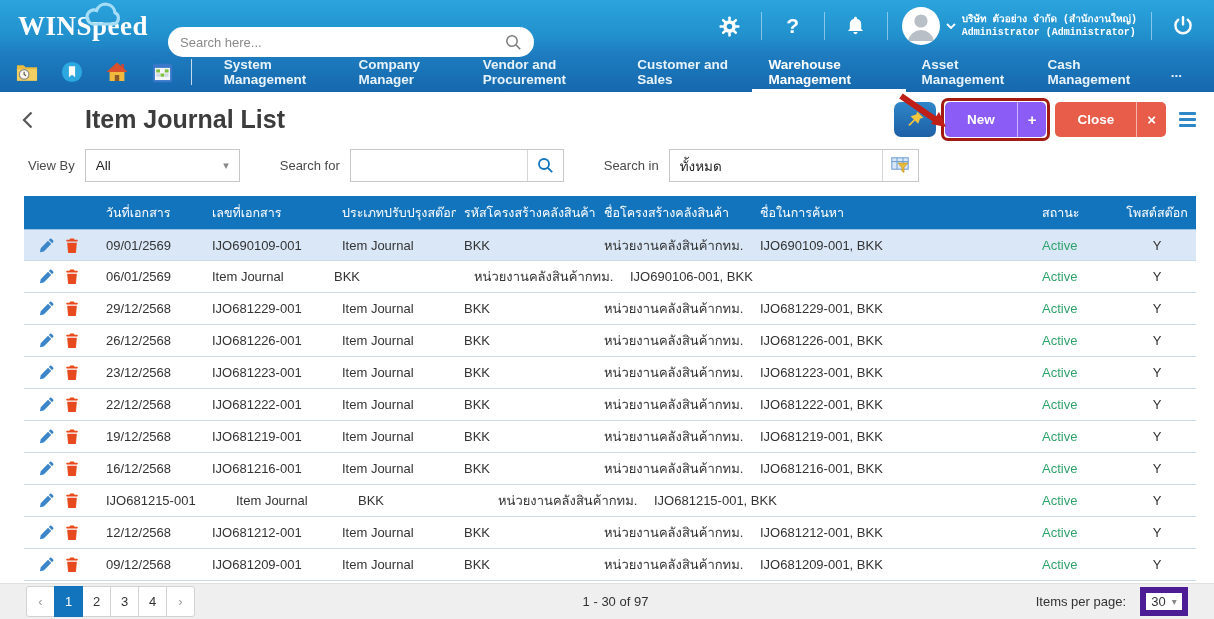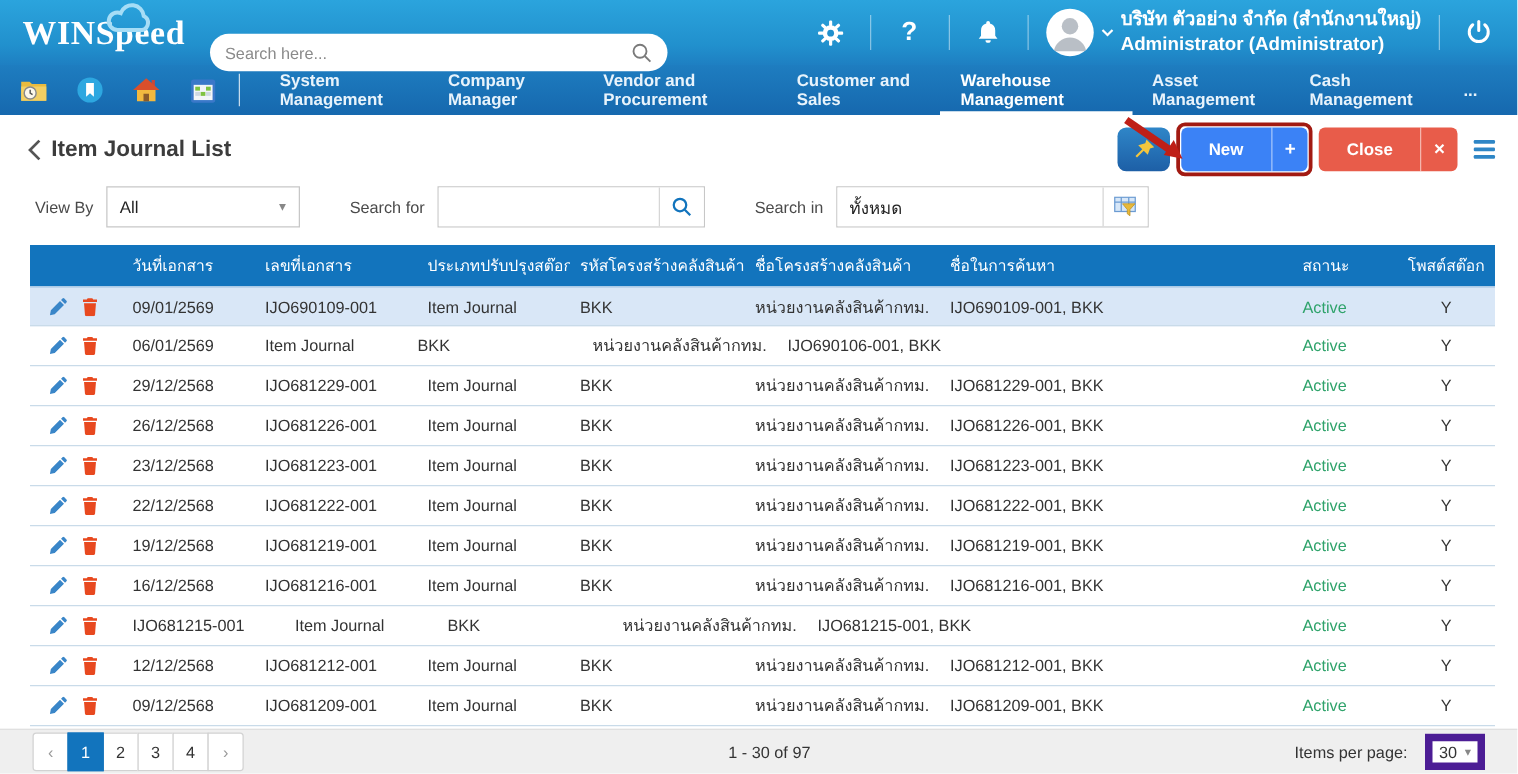--- a/index.html
+++ b/index.html
@@ -17,47 +17,47 @@
   .search-pill input { flex:1; border:none; outline:none; font-size:13px; color:#333;
     font-family:"Liberation Sans",sans-serif; }
   .search-pill input::placeholder { color:#8a8a8a; }
   .top-right { margin-left:auto; display:flex; align-items:center; gap:14px; }
   .tsep { width:1px; height:28px; background:rgba(255,255,255,.45); }
   .tool { width:34px; display:flex; justify-content:center; align-items:center; cursor:pointer; }
   .help-q { color:#fff; font-size:21px; font-weight:bold; }
   .avatar { width:38px; height:38px; border-radius:50%; background:#fff; overflow:hidden;
     display:flex; justify-content:center; }
   .user-block { display:flex; align-items:center; gap:6px; }
-  .user-text { color:#fff; font-size:15px; font-weight:bold; line-height:1.35; max-width:270px; }
+  .user-text { color:#fff; font-size:10px; font-weight:bold; line-height:1.35; max-width:270px;font-family:Liberation Mono, monospace; }
 
   
   .navbar { height:40px; background:linear-gradient(180deg,#1e7dc0 0%,#1668ae 100%);
     display:flex; align-items:stretch; padding:0 16px; }
   .nav-icons { display:flex; align-items:center; gap:23px; padding-right:18px; }
   .nav-icons .nico { width:22px; height:22px; display:flex; align-items:center; justify-content:center; cursor:pointer; }
   .nsep { width:1px; background:rgba(255,255,255,.75); margin:7px 0; }
   .nav-menu { display:flex; align-items:stretch; margin-left:16px;justify-content:center; }
   .nav-item { display:flex; align-items:center; padding:0 16px; color:#e8f3fb; font-size:13.5px;
     font-weight:bold; cursor:pointer; border-bottom:3px solid transparent; padding-top:3px; }
   .nav-item.active { color:#fff; border-bottom-color:#fff; }
 
   
   .title-row { display:flex; align-items:center; padding:10px 18px 8px 22px; }
   .back-ic { display:flex; align-items:center; margin-right:8px; cursor:pointer; }
-  .page-title { font-size:18px; color:#3c3c3c; }
+  .page-title { font-size:25px; color:#3c3c3c;margin-left:44px; }
   .actions { margin-left:auto; display:flex; align-items:center; gap:9px; }
   .pin-btn { width:42px; height:35px; border-radius:7px; background:linear-gradient(180deg,#2f86c8,#1d5fa6);
     display:flex; align-items:center; justify-content:center; position:relative; cursor:pointer; }
   .anno-arrow { position:absolute; top:-8px; left:4px; overflow:visible; pointer-events:none; z-index:6; }
   .btn { height:35px; border-radius:5px; display:flex; align-items:stretch; color:#fff;
     font-size:13.5px; font-weight:bold; cursor:pointer; }
   .btn .lbl { display:flex; align-items:center; padding:0 22px; }
   .btn .seg { display:flex; align-items:center; padding:0 10px; border-left:1px solid rgba(255,255,255,.55);
     font-size:15px; }
-  .btn-new { background:#3b82f6; position:relative; }
+  .btn-new { background:#8b5cf6; position:relative; }
   .btn-new::after { content:''; position:absolute; inset:-4px; border:3px solid #a21a12;
     border-radius:7px; pointer-events:none; }
   .btn-close { background:#e85c4a; }
   .hamburger { display:flex; flex-direction:column; gap:3px; margin-left:4px; cursor:pointer; }
   .hamburger span { width:17px; height:3px; background:#2e86c6; border-radius:1px; }
 
   
   .filter-row { display:flex; align-items:center; padding:4px 24px 12px 28px; gap:10px; }
   .flabel { font-size:13px; color:#4a4a4a; }
   .dropdown { width:155px; height:33px; border:1px solid #c7c7c7; background:#fff; display:flex;

